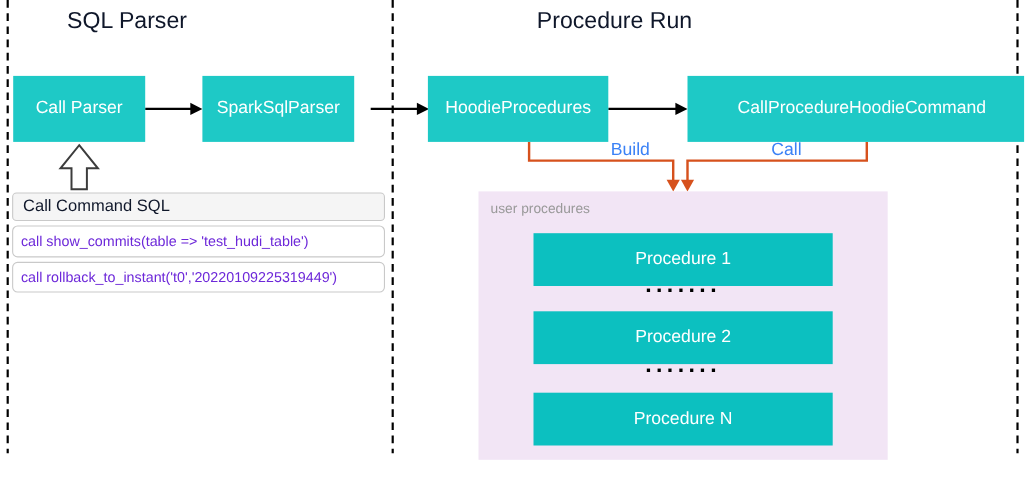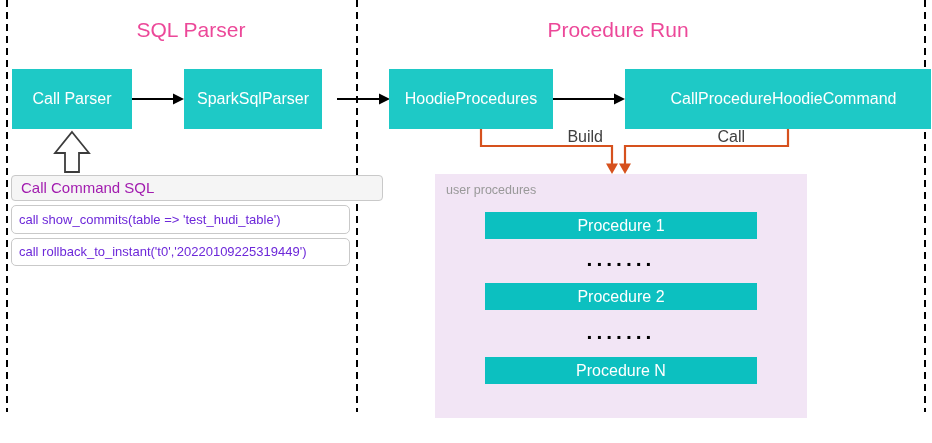--- a/index.html
+++ b/index.html
@@ -16,60 +16,60 @@
     overflow: hidden;
   }
   #overlay {
     position: absolute;
     left: 0; top: 0;
     width: 932px; height: 443px;
     pointer-events: none;
   }
   .section-title {
     position: absolute;
-    top: 18px;
+    top: 7px;
     font-size: 21px;
-    color: #ec4899;
-    text-align: center;
+    color: #0f172a;
+    text-align: left;
     white-space: nowrap;
   }
   .node {
     position: absolute;
     top: 69px;
     height: 60px;
     background: #1ec9c6;
     color: #ffffff;
     display: flex;
     align-items: center;
     justify-content: center;
     font-size: 16px;
     text-align: center;
     line-height: 1.25;
   }
   .node .wrap-narrow { display: inline-block; max-width: 82px; }
   .conn-label {
     position: absolute;
     top: 128px;
     width: 60px;
-    text-align: right;
+    text-align: center;
     font-size: 16px;
-    color: #404040;
+    color: #3b82f6;
   }
   .sql-header {
     position: absolute;
     left: 11px; top: 175px;
-    width: 372px; height: 26px;
+    width: 339px; height: 26px;
     box-sizing: border-box;
     background: #f5f5f5;
     border: 1px solid #c9c9c9;
     border-radius: 4px;
     font-size: 15px;
     line-height: 24px;
     padding-left: 9px;
-    color: #a21caf;
+    color: #0f172a;
   }
   .sql-row {
     position: absolute;
     left: 11px;
     width: 339px; height: 29px;
     box-sizing: border-box;
     background: #ffffff;
     border: 1px solid #c9c9c9;
     border-radius: 5px;
     font-size: 13px;
@@ -86,21 +86,21 @@
   }
   .proc-panel-label {
     position: absolute;
     left: 11px; top: 9px;
     font-size: 12.5px;
     color: #999999;
   }
   .proc-box {
     position: absolute;
     left: 50px;
-    width: 272px; height: 27px;
+    width: 272px; height: 48px;
     background: #0cc0c0;
     color: #ffffff;
     display: flex;
     align-items: center;
     justify-content: center;
     font-size: 16px;
   }
   .proc-dots {
     position: absolute;
     left: 50px;

